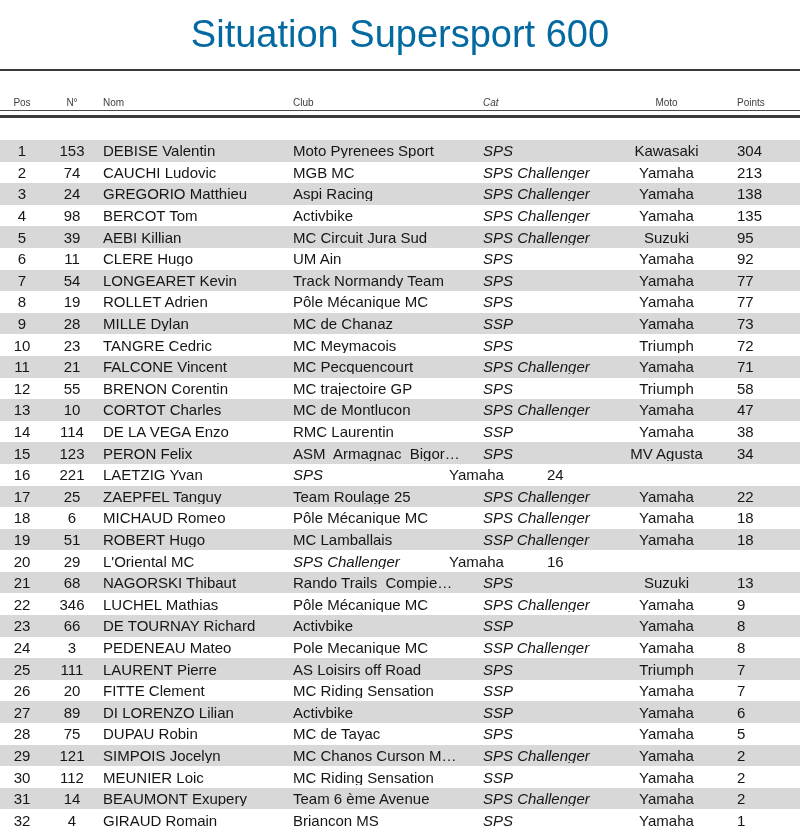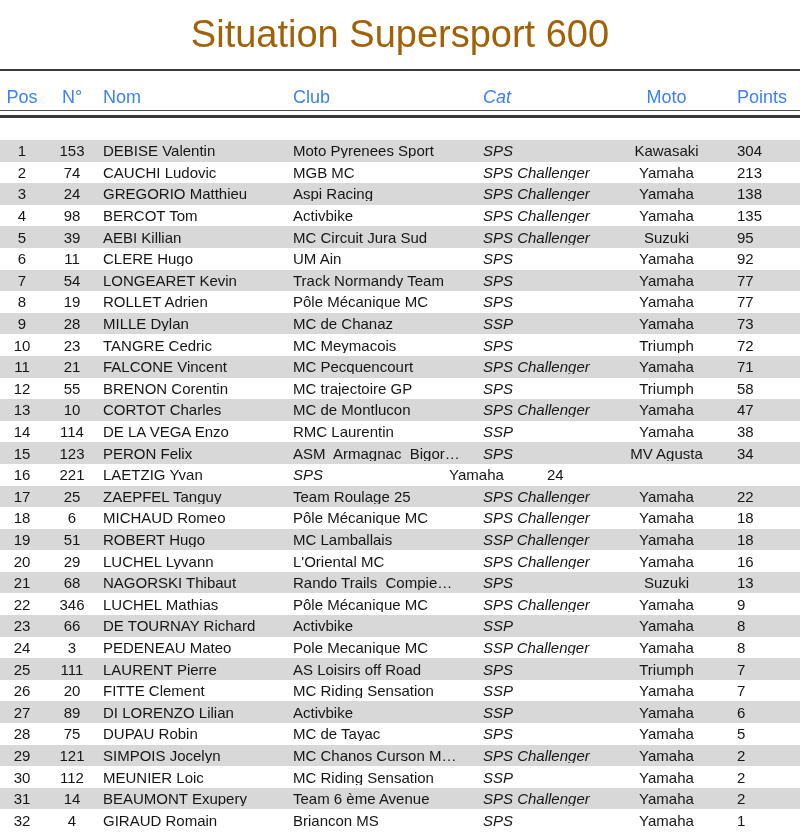--- a/index.html
+++ b/index.html
@@ -5,28 +5,28 @@
   * { margin:0; padding:0; box-sizing:border-box; }
   html,body { width:800px; height:834px; overflow:hidden; background:#ffffff;
     font-family:"Liberation Sans", sans-serif; color:#1c1c1c; }
 
   .title-band {
     height:71px;
     display:flex; align-items:center; justify-content:center;
     border-bottom:2px solid #3a3a3a;
   }
   .title-band h1 {
-    font-size:38px; font-weight:400; letter-spacing:0px; color:#a16207;
+    font-size:38px; font-weight:400; letter-spacing:0px; color:#0369a1;
   }
 
   .thead {
     display:flex; height:40px; align-items:flex-end;
     padding-bottom:2px;
     border-bottom:1px solid #4a4a4a;
-    font-size:18px; color:#3b82f6;
+    font-size:10px; color:#404040;
   }
   .thick-rule { height:3px; background:#3a3a3a; margin-top:4px; }
 
   .tbody { margin-top:22px; }
 
   .row {
     display:flex; height:21.6px; align-items:center;
     font-size:15px; line-height:1; color:#161616;
   }
   .row.stripe { background:#d8d8d8; }
@@ -225,21 +225,20 @@
       <div class="c c-num">51</div>
       <div class="c c-nom">ROBERT Hugo</div>
       <div class="c c-club">MC Lamballais</div>
       <div class="c c-cat">SSP Challenger</div>
       <div class="c c-moto">Yamaha</div>
       <div class="c c-pts">18</div>
     </div>
     <div class="row">
       <div class="c c-pos">20</div>
       <div class="c c-num">29</div>
-      <div class="c c-nom">LUCHEL Lyvann</div>
       <div class="c c-club">L'Oriental MC</div>
       <div class="c c-cat">SPS Challenger</div>
       <div class="c c-moto">Yamaha</div>
       <div class="c c-pts">16</div>
     </div>
     <div class="row stripe">
       <div class="c c-pos">21</div>
       <div class="c c-num">68</div>
       <div class="c c-nom">NAGORSKI Thibaut</div>
       <div class="c c-club">Rando Trails  Compie…</div>

